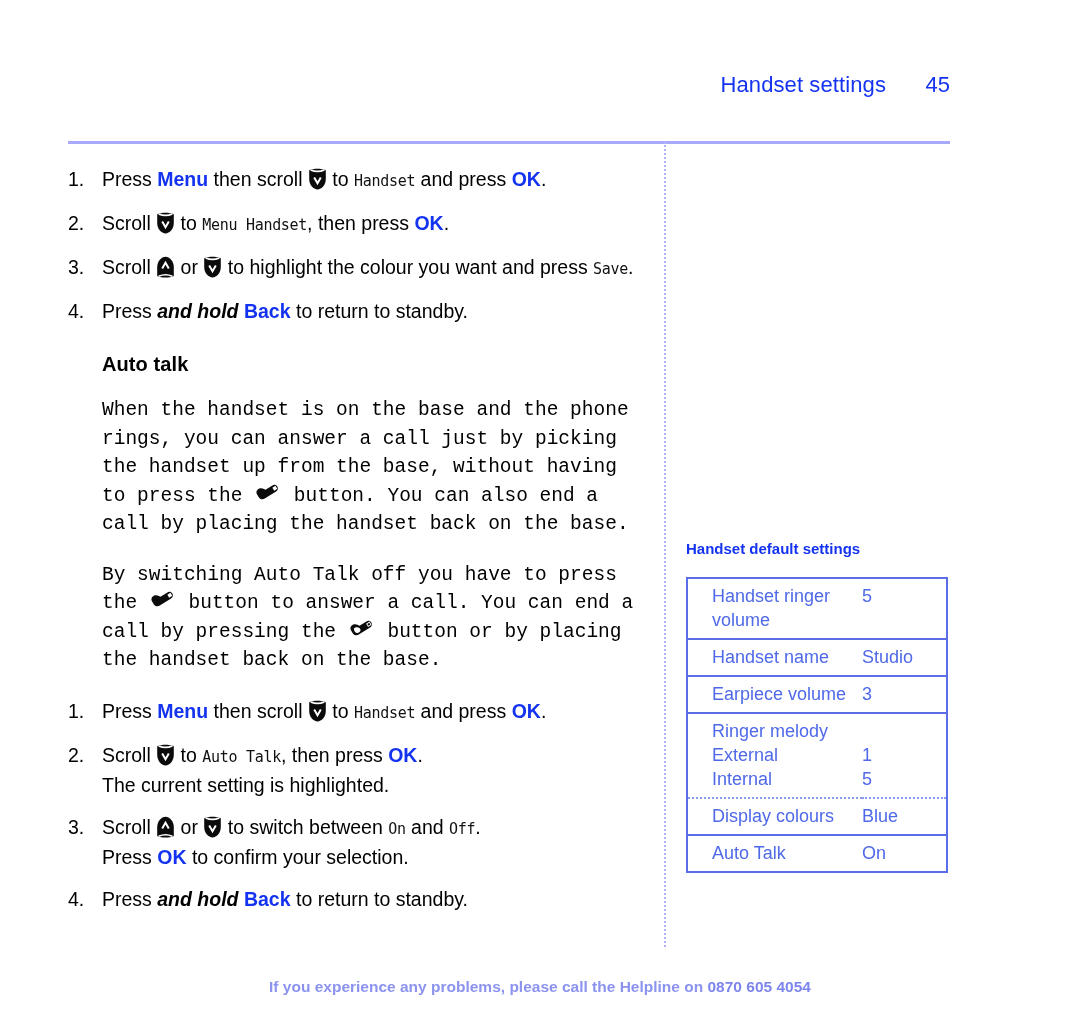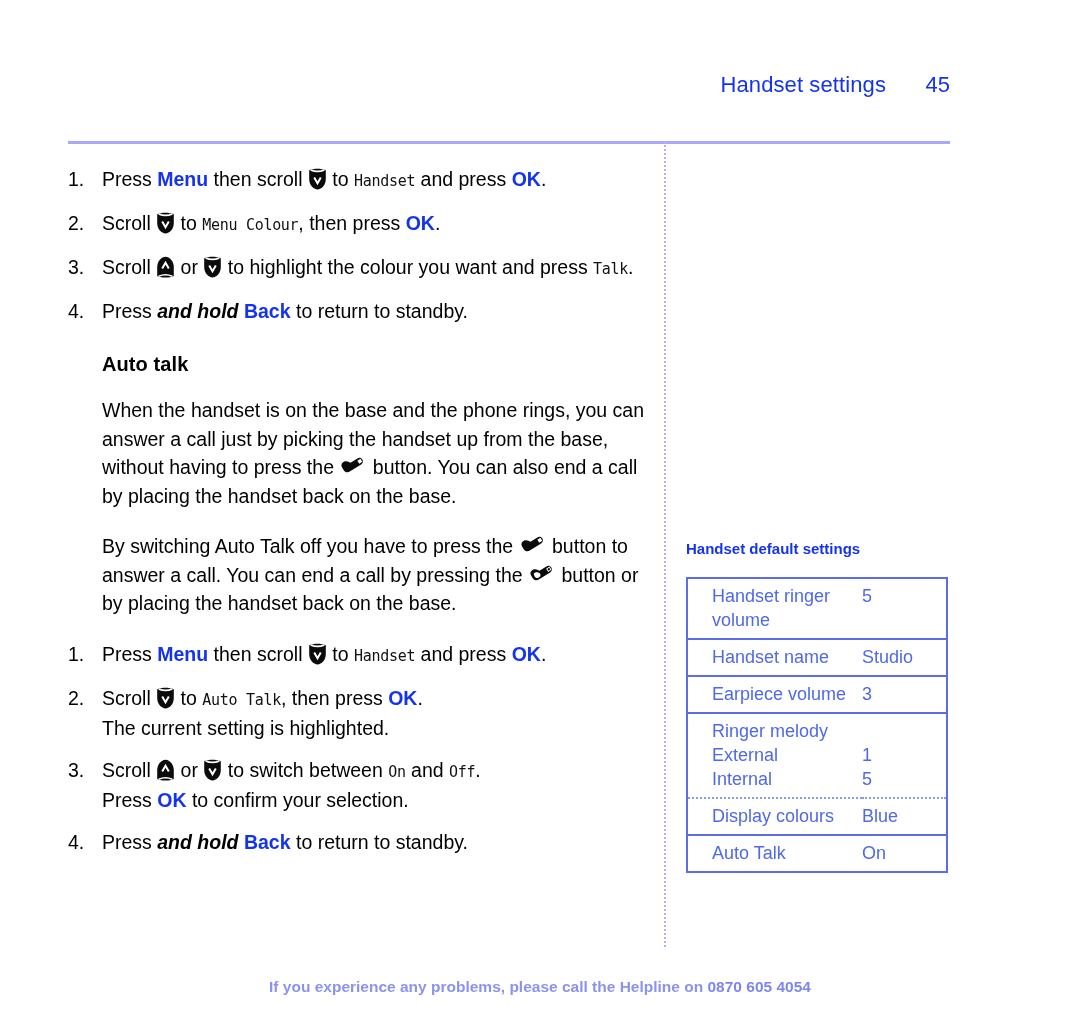--- a/index.html
+++ b/index.html
@@ -118,20 +118,21 @@
     font-weight: bold;
     margin: 28px 0 20px 34px;
     color: #000;
     letter-spacing: .1px;
   }
   p.body-text {
     margin: 0 0 22px 34px;
     font-size: 19.5px;
     line-height: 28.5px;
     color: #000;
+    font-family: Liberation Mono, monospace;
   }
 
   
   .table-caption {
     color: #1433f0;
     font-weight: bold;
     font-size: 15px;
     margin: 0 0 20px 0;
   }
   .defaults-table {
@@ -180,30 +181,30 @@
   <ol class="steps" id="menu-colour-steps">
       <li><span class="num">1.</span><span><span>Press </span><span class="blue">Menu</span><span> then scroll </span><span class="ico ico-scroll-down"><svg viewBox="0 0 19 22" width="19" height="22">
               <path d="M1.2 2.2 C6 0.2 13 0.2 17.8 2.2 L17.8 11 C17.8 17 13.5 21.4 9.5 21.4 C5.5 21.4 1.2 17 1.2 11 Z" fill="#0b0b0b"></path>
               <path d="M2.6 1.9 C6.6 3.6 12.4 3.6 16.4 1.9" fill="none" stroke="#ffffff" stroke-width="1.6"></path>
               <path d="M6.2 9.6 L9.5 15.2 L12.8 9.6" fill="none" stroke="#ffffff" stroke-width="2"></path>
             </svg></span><span> to </span><span class="lcd">Handset</span><span> and press </span><span class="blue">OK</span><span>.</span></span></li>
       <li><span class="num">2.</span><span><span>Scroll </span><span class="ico ico-scroll-down"><svg viewBox="0 0 19 22" width="19" height="22">
               <path d="M1.2 2.2 C6 0.2 13 0.2 17.8 2.2 L17.8 11 C17.8 17 13.5 21.4 9.5 21.4 C5.5 21.4 1.2 17 1.2 11 Z" fill="#0b0b0b"></path>
               <path d="M2.6 1.9 C6.6 3.6 12.4 3.6 16.4 1.9" fill="none" stroke="#ffffff" stroke-width="1.6"></path>
               <path d="M6.2 9.6 L9.5 15.2 L12.8 9.6" fill="none" stroke="#ffffff" stroke-width="2"></path>
-            </svg></span><span> to </span><span class="lcd">Menu Colour</span><span>, then press </span><span class="blue">OK</span><span>.</span></span></li>
+            </svg></span><span> to </span><span class="lcd">Menu Handset</span><span>, then press </span><span class="blue">OK</span><span>.</span></span></li>
       <li><span class="num">3.</span><span><span>Scroll </span><span class="ico ico-scroll-up"><svg viewBox="0 0 19 22" width="19" height="22">
               <path d="M1.2 11.2 C1.2 5.2 5.5 0.8 9.5 0.8 C13.5 0.8 17.8 5.2 17.8 11.2 L17.8 20 C13 22 6 22 1.2 20 Z" fill="#0b0b0b"></path>
               <path d="M2.6 20.2 C6.6 18.5 12.4 18.5 16.4 20.2" fill="none" stroke="#ffffff" stroke-width="1.6"></path>
               <path d="M6.2 12.4 L9.5 6.8 L12.8 12.4" fill="none" stroke="#ffffff" stroke-width="2"></path>
             </svg></span><span> or </span><span class="ico ico-scroll-down"><svg viewBox="0 0 19 22" width="19" height="22">
               <path d="M1.2 2.2 C6 0.2 13 0.2 17.8 2.2 L17.8 11 C17.8 17 13.5 21.4 9.5 21.4 C5.5 21.4 1.2 17 1.2 11 Z" fill="#0b0b0b"></path>
               <path d="M2.6 1.9 C6.6 3.6 12.4 3.6 16.4 1.9" fill="none" stroke="#ffffff" stroke-width="1.6"></path>
               <path d="M6.2 9.6 L9.5 15.2 L12.8 9.6" fill="none" stroke="#ffffff" stroke-width="2"></path>
-            </svg></span><span> to highlight the colour you want and press </span><span class="lcd">Talk</span><span>.</span></span></li>
+            </svg></span><span> to highlight the colour you want and press </span><span class="lcd">Save</span><span>.</span></span></li>
       <li><span class="num">4.</span><span><span>Press </span><span class="bolditalic">and hold</span><span> </span><span class="blue">Back</span><span> to return to standby.</span></span></li>
     </ol>
 
   <h2 class="section-title">Auto talk</h2>
 
   <div id="auto-talk-paragraphs">
       <p class="body-text"><span>When the handset is on the base and the phone rings, you can answer a call just by picking the handset up from the base, without having to press the </span><span class="ico ico-phone"><svg viewBox="0 0 26 22" width="26" height="22">
             <g transform="rotate(-32 13 11)">
               <path d="M2.6 5.2 C2.6 2.2 5.2 0.8 7.6 1.2 C10 1.6 11.4 3.6 12.2 5.6 L20.4 5.6 C22.6 5.6 24 7.1 24 9.1 C24 11.1 22.6 12.6 20.4 12.6 L7.0 12.6 C4.2 12.6 2.6 10.6 2.6 8.0 Z" fill="#0b0b0b"></path>
               <rect x="19.2" y="7.4" width="3.6" height="3.6" fill="#ffffff"></rect>

